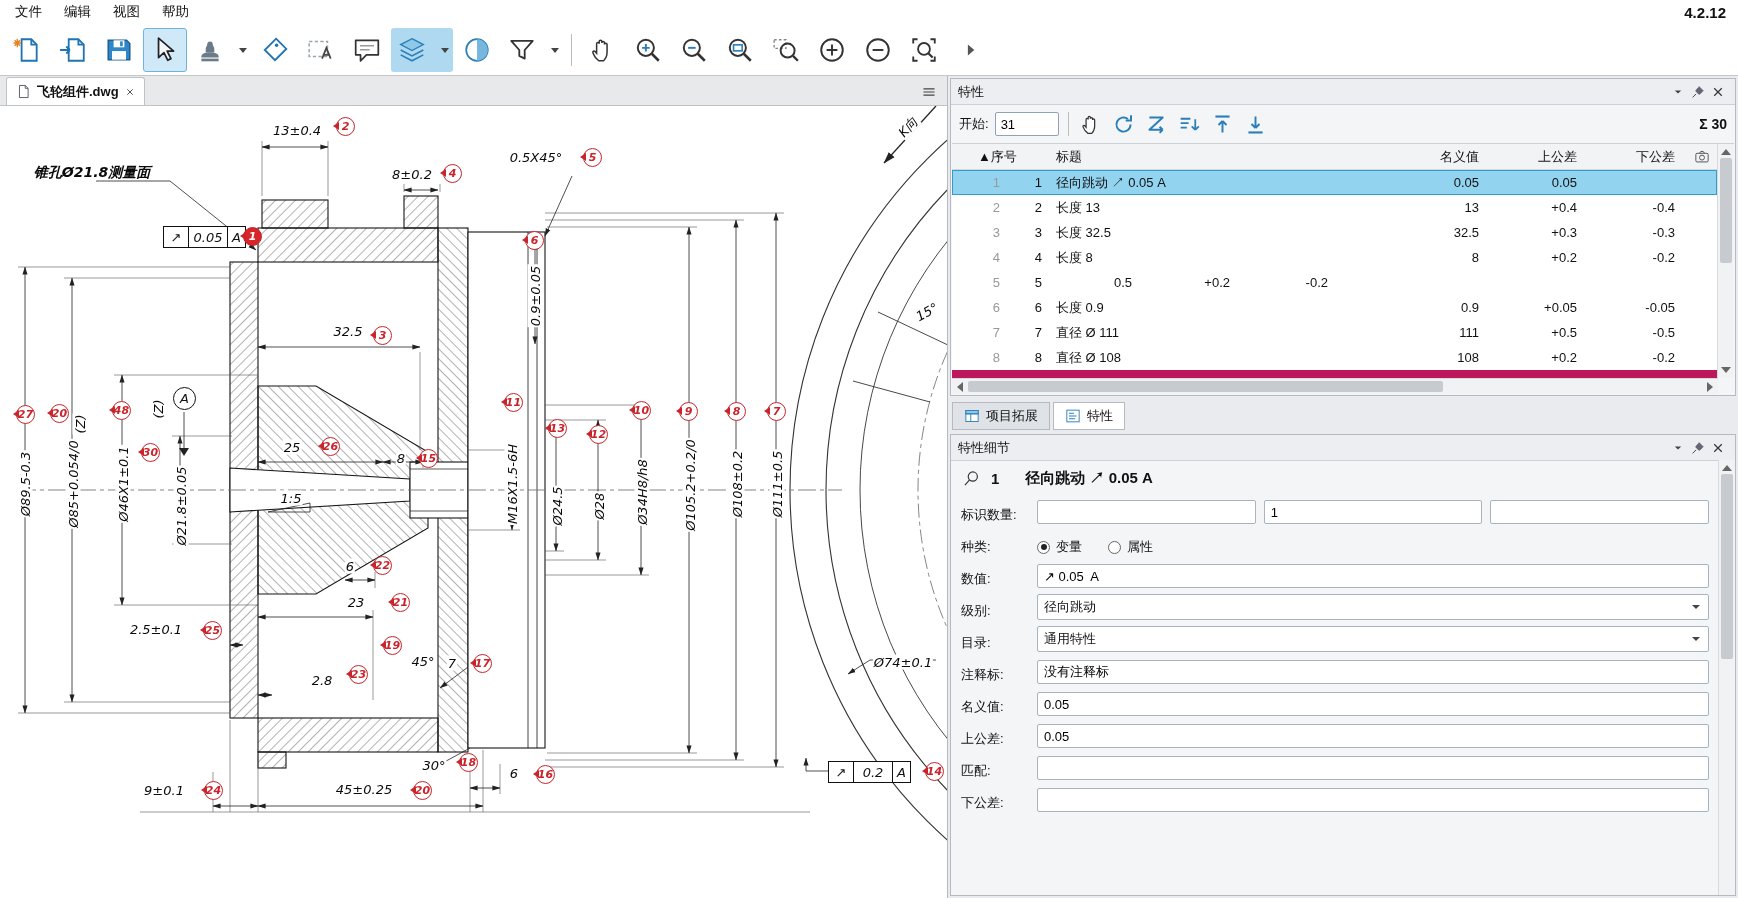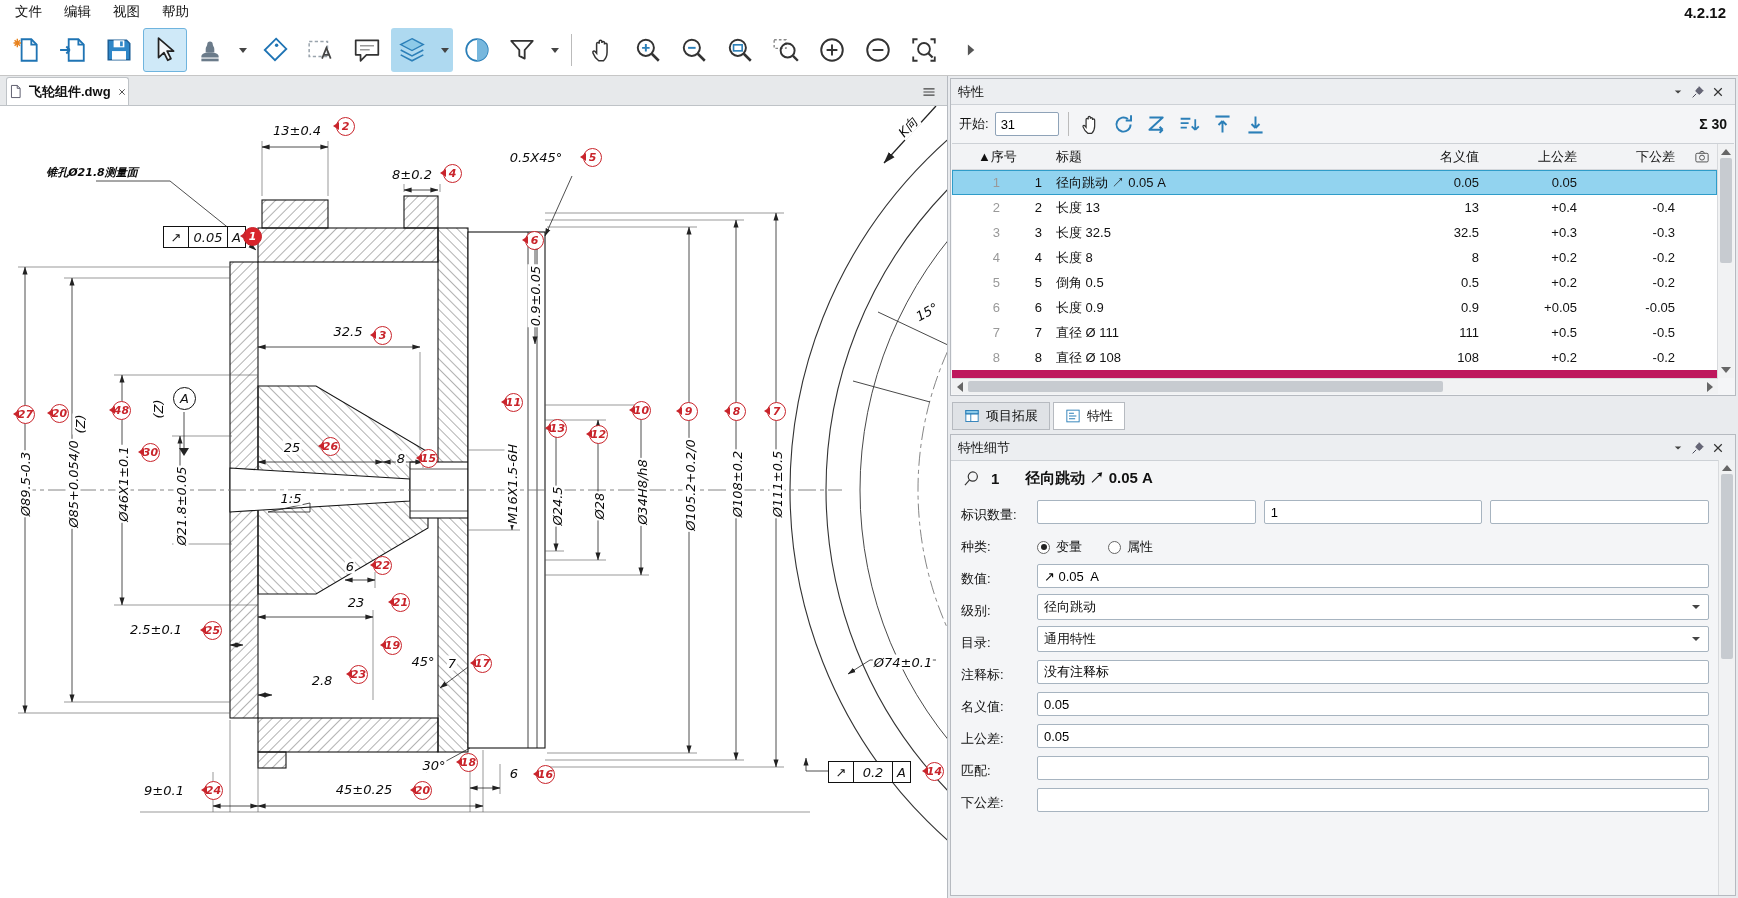--- a/index.html
+++ b/index.html
@@ -20,33 +20,33 @@
   .tbtn.active{background:#cfe9f8;border-color:#6fb4de;}
   .tbtn.hl{background:#aed9f0;}
   .tbtn.wdd{width:54px;justify-content:flex-start;padding-left:6px;}
   .tbtn .dd{position:absolute;right:3px;top:50%;margin-top:-2px;width:0;height:0;border:4px solid transparent;border-top:5px solid #444;}
   .tsep{width:1px;height:32px;background:#bbb;margin:0 6px;}
 
   
   .tabbar{position:absolute;top:76px;left:0;width:947px;height:29px;background:#e7e9eb;border-bottom:1px solid #bfc3c7;
           display:flex;align-items:flex-end;z-index:4;}
   .doctab{display:flex;align-items:center;gap:6px;height:27px;background:#fff;border:1px solid #bfc3c7;border-bottom:none;
-          border-radius:3px 3px 0 0;padding:0 1px;margin-left:6px;font-size:13px;font-weight:bold;}
+          border-radius:3px 3px 0 0;padding:0 9px;margin-left:6px;font-size:13px;font-weight:bold;}
   .doctab .dticon svg{width:15px;height:15px;display:block;}
   .doctab .dtclose svg{width:10px;height:10px;display:block;}
   .tabbar-menu{margin-left:auto;margin-right:10px;margin-bottom:5px;}
   .tabbar-menu svg{width:16px;height:16px;display:block;}
 
   
   .canvas{position:absolute;top:105px;left:0;width:947px;height:793px;background:#fff;overflow:hidden;}
   .canvas svg.geom{position:absolute;left:0;top:0;}
   .anno{position:absolute;inset:0;}
   .dlabel{position:absolute;white-space:nowrap;font:italic 13px "DejaVu Sans",sans-serif;color:#0a0a0a;background:#fff;
           padding:0 1px;line-height:15px;}
-  .dlabel.note{font-weight:bold;font-size:11px;}
+  .dlabel.note{font-weight:bold;font-size:14px;}
   .balloon{position:absolute;width:17px;height:17px;border:1.5px solid #c9242b;border-radius:50%;background:#fff;color:#c9242b;
            font:italic bold 11px "DejaVu Sans",sans-serif;display:flex;align-items:center;justify-content:center;z-index:3;}
   .balloon .tail{position:absolute;left:-8px;top:4px;width:0;height:0;border:4px solid transparent;border-right:6px solid #c9242b;}
   .balloon.sel{background:#d8242b;color:#fff;}
   .gdt{position:absolute;display:flex;background:#fff;border:1.2px solid #111;height:20px;font:italic 13px "DejaVu Sans",sans-serif;color:#111;z-index:2;}
   .gdt span{display:flex;align-items:center;justify-content:center;border-right:1.2px solid #111;padding:0 4px;}
   .gdt span:last-child{border-right:none;}
   .gdt span:nth-child(1){min-width:16px;}
   .gdt span:nth-child(2){min-width:30px;}
   .datum{position:absolute;width:21px;height:21px;border:1.3px solid #111;border-radius:50%;background:#fff;display:flex;
@@ -677,21 +677,20 @@
               <div class="cell c-seq">4</div>
               <div class="cell c-title">长度 8</div>
               <div class="cell c-num">8</div>
               <div class="cell c-num">+0.2</div>
               <div class="cell c-num">-0.2</div>
               <div class="cell c-ic"></div>
             </div>
             <div class="trow">
               <div class="cell c-idx">5</div>
               <div class="cell c-seq">5</div>
-              <div class="cell c-title">倒角 0.5</div>
               <div class="cell c-num">0.5</div>
               <div class="cell c-num">+0.2</div>
               <div class="cell c-num">-0.2</div>
               <div class="cell c-ic"></div>
             </div>
             <div class="trow">
               <div class="cell c-idx">6</div>
               <div class="cell c-seq">6</div>
               <div class="cell c-title">长度 0.9</div>
               <div class="cell c-num">0.9</div>

